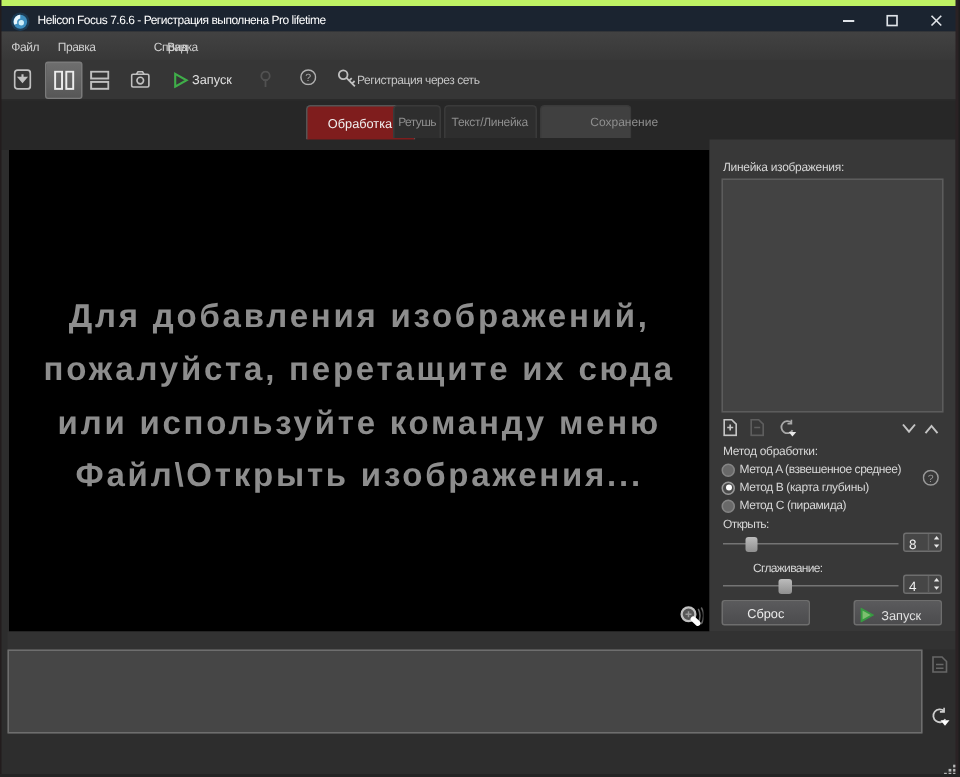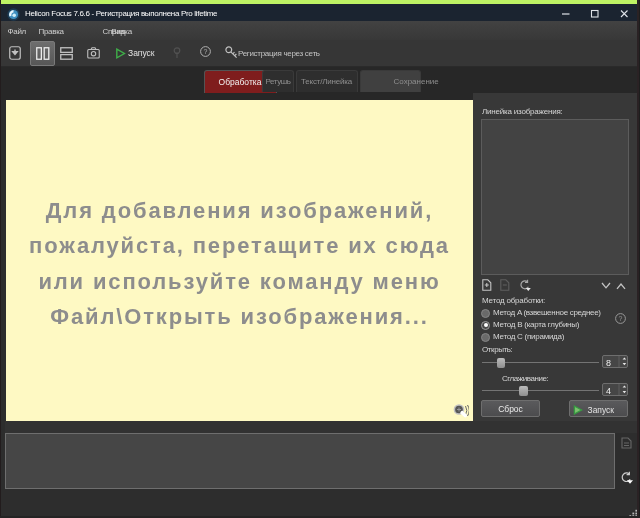--- a/index.html
+++ b/index.html
@@ -80,21 +80,21 @@
   </svg>
   <span class="abs" style="left:238px; top:9px; font-size:8px; letter-spacing:-0.3px; color:#c4c4c4;">Регистрация через сеть</span>
 </div>
 
 <div class="abs" style="left:0; top:67px; width:640px; height:33px; background:#272727;"></div>
 <div class="abs" style="left:203.5px; top:69.5px; width:73px; height:23px; background:#7f1d1d; border:1px solid #545454; border-bottom:none; border-radius:3px 3px 0 0; color:#f2f2f2; font-size:8.5px; text-align:center; padding-top:6px;">Обработка</div>
 <div class="abs" style="left:262px; top:70px; width:32px; height:22px; background:#2e2e2e; border:1px solid #3a3a3a; border-bottom:none; border-radius:3px 3px 0 0; color:#8e8e8e; font-size:8px; letter-spacing:-0.4px; text-align:center; padding-top:6px;">Ретушь</div>
 <div class="abs" style="left:295.5px; top:70px; width:62px; height:22px; background:#2e2e2e; border:1px solid #3a3a3a; border-bottom:none; border-radius:3px 3px 0 0; color:#8e8e8e; font-size:8px; letter-spacing:-0.2px; text-align:center; padding-top:6px;">Текст/Линейка</div>
 <div class="abs" style="left:359.5px; top:70px; width:61px; height:22px; background:#404040; border:1px solid #3a3a3a; border-bottom:none; border-radius:3px 3px 0 0; color:#8e8e8e; font-size:8px; letter-spacing:0px; text-align:center; padding-top:6px;padding-left:33px;">Сохранение</div>
 
-<div class="abs" style="left:6px; top:100px; width:467px; height:321px; background:#fef9c3;">
+<div class="abs" style="left:6px; top:100px; width:467px; height:321px; background:#000000;">
   <div class="abs" style="left:0; top:93px; width:467px; text-align:center; font-size:22px; font-weight:700; letter-spacing:1.85px; color:#8d8d8d; line-height:35.4px;">
     Для добавления изображений,<br>
     пожалуйста, перетащите их сюда<br>
     или используйте команду меню<br>
     Файл\Открыть изображения...
   </div>
 
   <svg class="abs" style="left:446px; top:302px;" width="17" height="16" viewBox="0 0 17 16">
     <path d="M13.5 4 a5 7 0 0 1 0 9" fill="none" stroke="#6a6a6a" stroke-width="1"></path>
     <path d="M15.5 3 a6.5 8.5 0 0 1 0 11" fill="none" stroke="#5e5e5e" stroke-width="1"></path>

